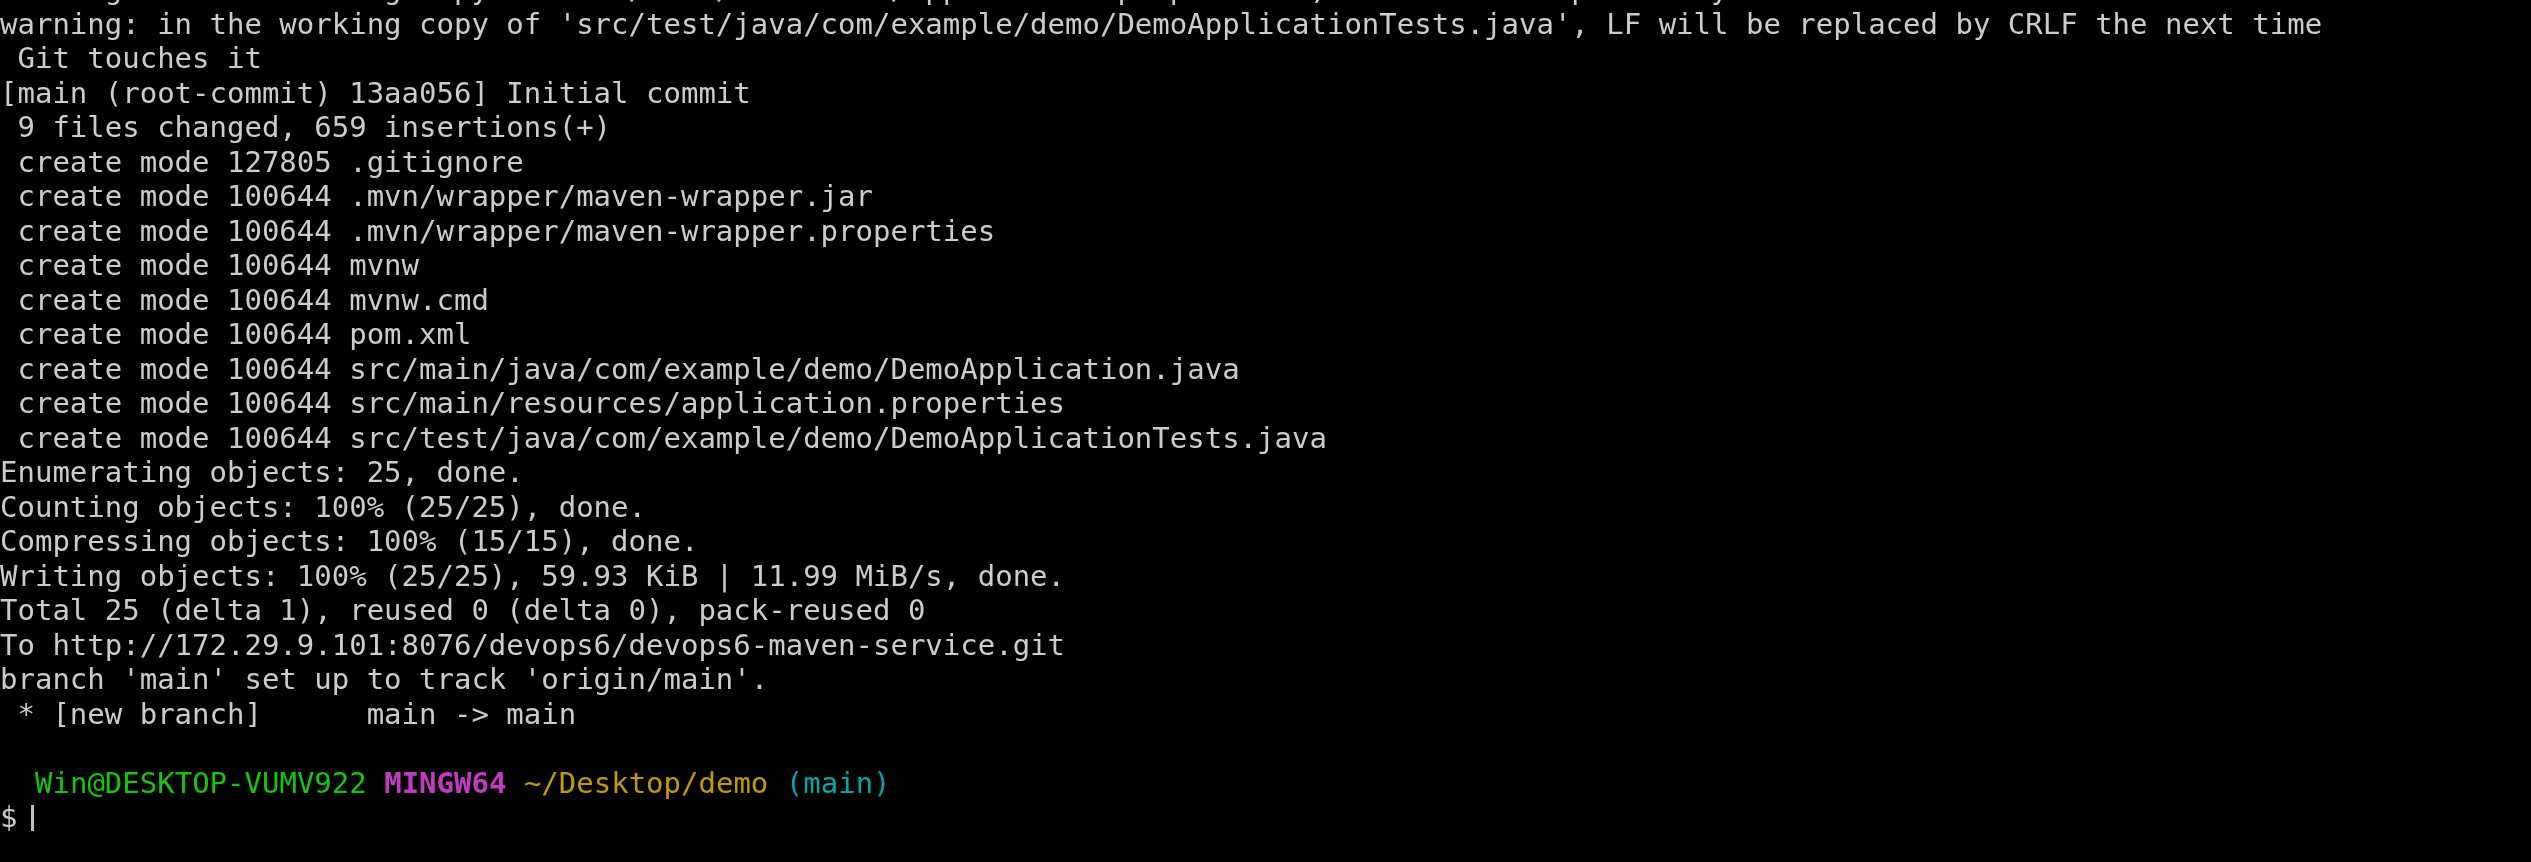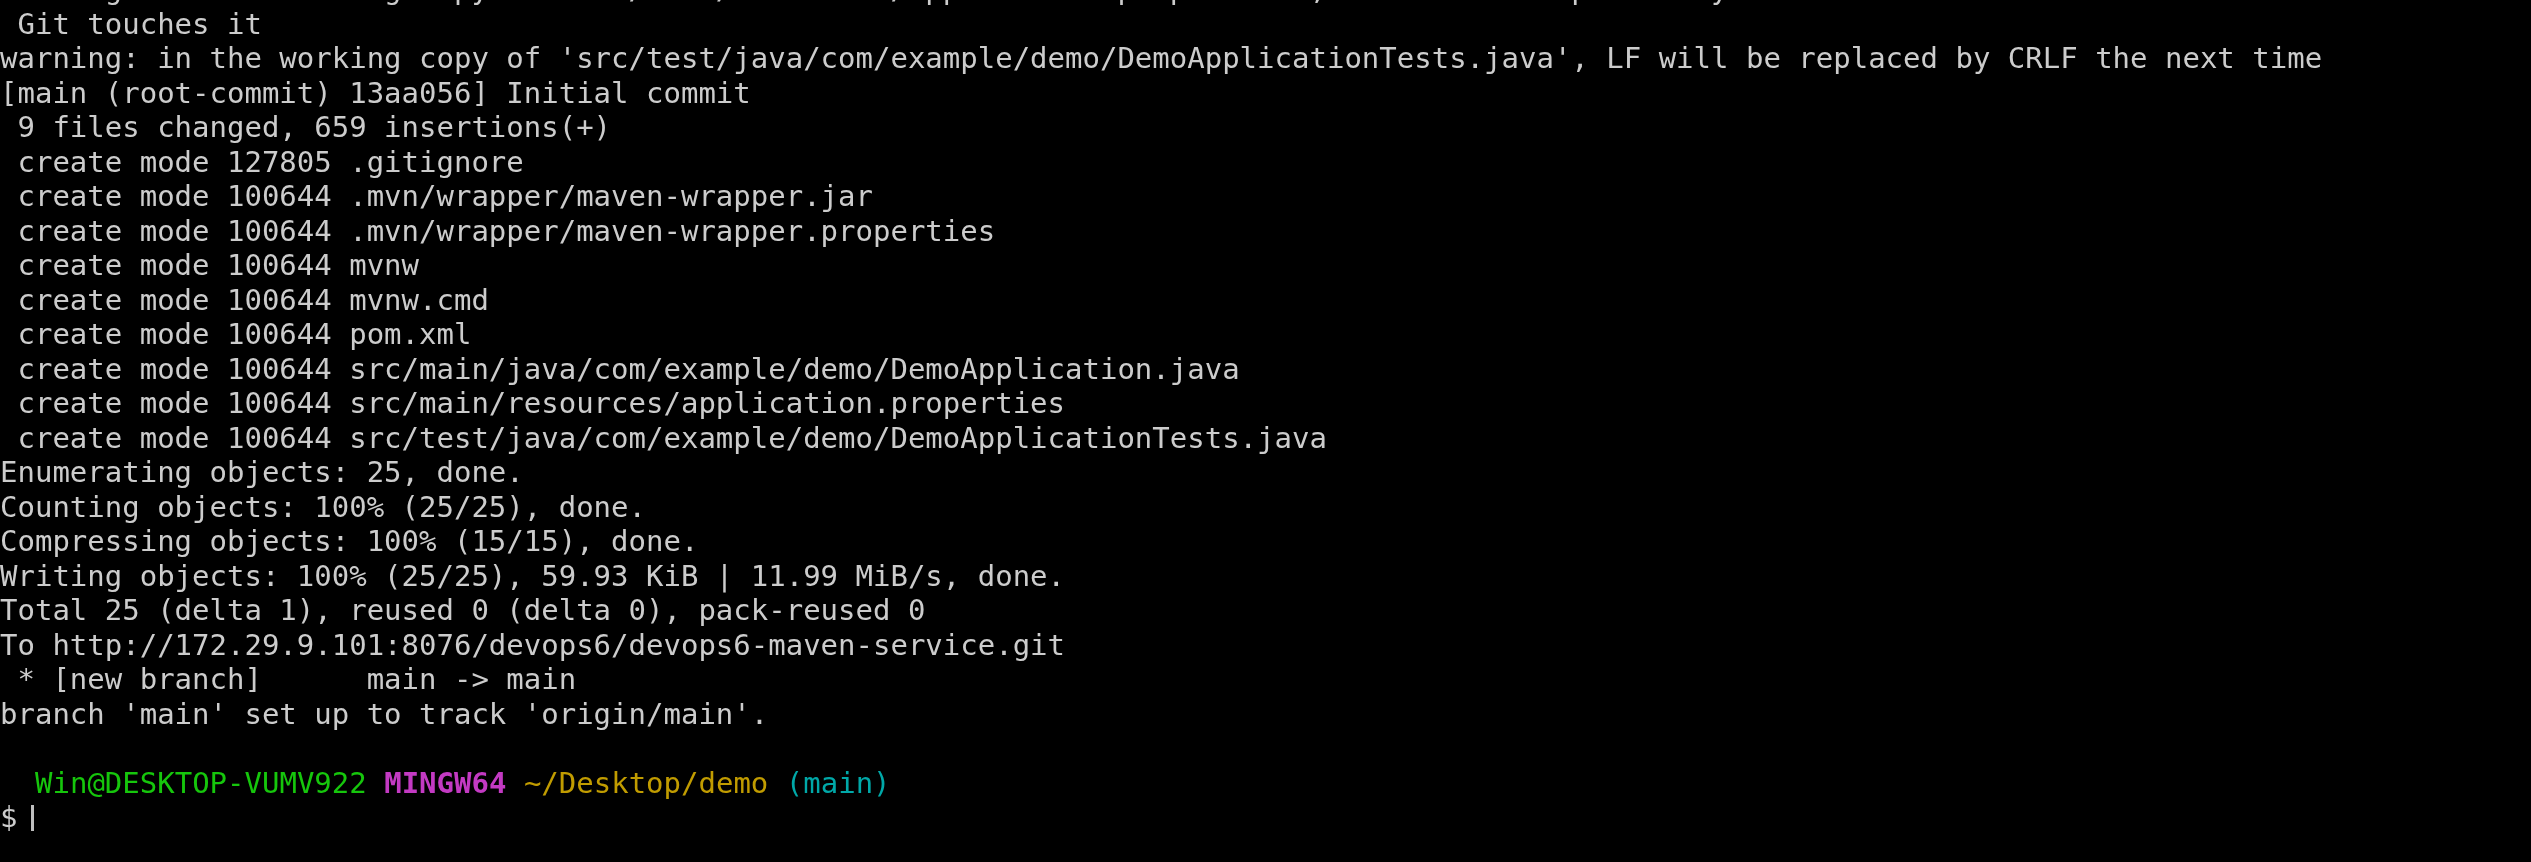--- a/index.html
+++ b/index.html
@@ -63,41 +63,41 @@
   }
 </style>
 </head>
 <body>
 
 <div id="terminal">
   <div id="scroll">
 
     <div class="line clipped">warning: in the working copy of 'src/main/resources/application.properties', LF will be replaced by CRLF the next time</div>
 
+    <div class="line">warning: in the working copy of 'src/test/java/com/example/demo/DemoApplicationTests.java', LF will be replaced by CRLF the next time</div>
     <div class="line"> Git touches it</div>
-    <div class="line">warning: in the working copy of 'src/test/java/com/example/demo/DemoApplicationTests.java', LF will be replaced by CRLF the next time</div>
     <div class="line">[main (root-commit) 13aa056] Initial commit</div>
     <div class="line"> 9 files changed, 659 insertions(+)</div>
     <div class="line"> create mode 127805 .gitignore</div>
     <div class="line"> create mode 100644 .mvn/wrapper/maven-wrapper.jar</div>
     <div class="line"> create mode 100644 .mvn/wrapper/maven-wrapper.properties</div>
     <div class="line"> create mode 100644 mvnw</div>
     <div class="line"> create mode 100644 mvnw.cmd</div>
     <div class="line"> create mode 100644 pom.xml</div>
     <div class="line"> create mode 100644 src/main/java/com/example/demo/DemoApplication.java</div>
     <div class="line"> create mode 100644 src/main/resources/application.properties</div>
     <div class="line"> create mode 100644 src/test/java/com/example/demo/DemoApplicationTests.java</div>
     <div class="line">Enumerating objects: 25, done.</div>
     <div class="line">Counting objects: 100% (25/25), done.</div>
     <div class="line">Compressing objects: 100% (15/15), done.</div>
     <div class="line">Writing objects: 100% (25/25), 59.93 KiB | 11.99 MiB/s, done.</div>
     <div class="line">Total 25 (delta 1), reused 0 (delta 0), pack-reused 0</div>
     <div class="line">To http://172.29.9.101:8076/devops6/devops6-maven-service.git</div>
+    <div class="line">branch 'main' set up to track 'origin/main'.</div>
     <div class="line"> * [new branch]      main -&gt; main</div>
-    <div class="line">branch 'main' set up to track 'origin/main'.</div>
 
     <div class="spacer"></div>
 
     <div class="line"><span class="seg c-green">Win@DESKTOP-VUMV922</span><span class="seg c-default"> </span><span class="seg c-magenta">MINGW64</span><span class="seg c-default"> </span><span class="seg c-yellow">~/Desktop/demo</span><span class="seg c-default"> </span><span class="seg c-cyan">(main)</span></div>
 
     <div class="line"><span class="seg c-default">$</span><span class="cursor"></span></div>
 
   </div>
 </div>
 

